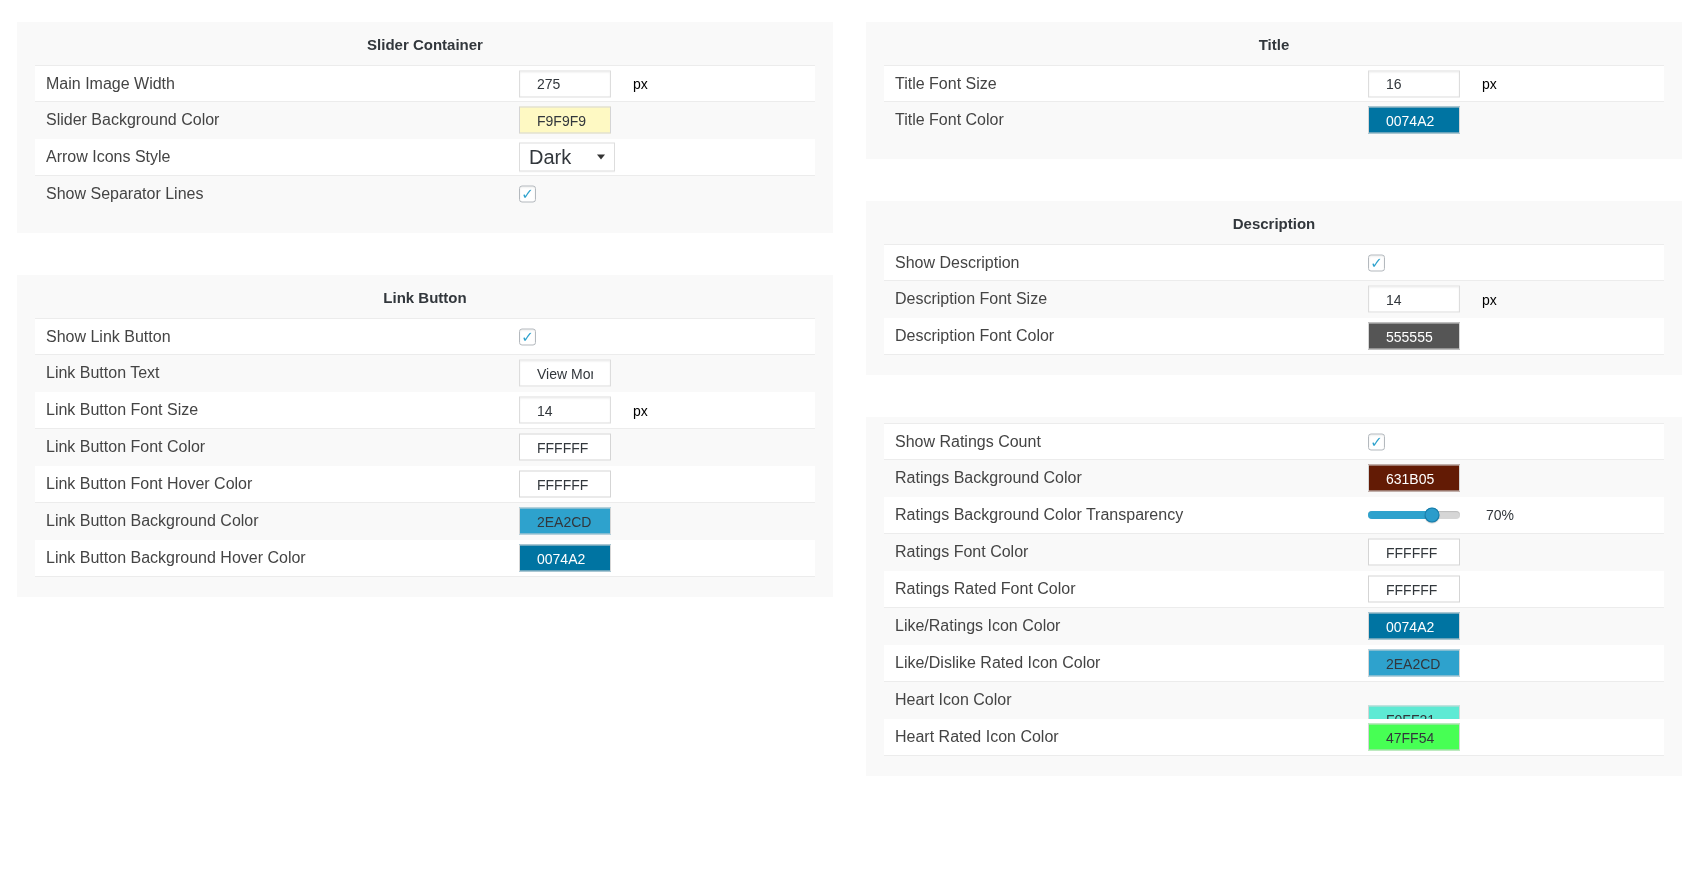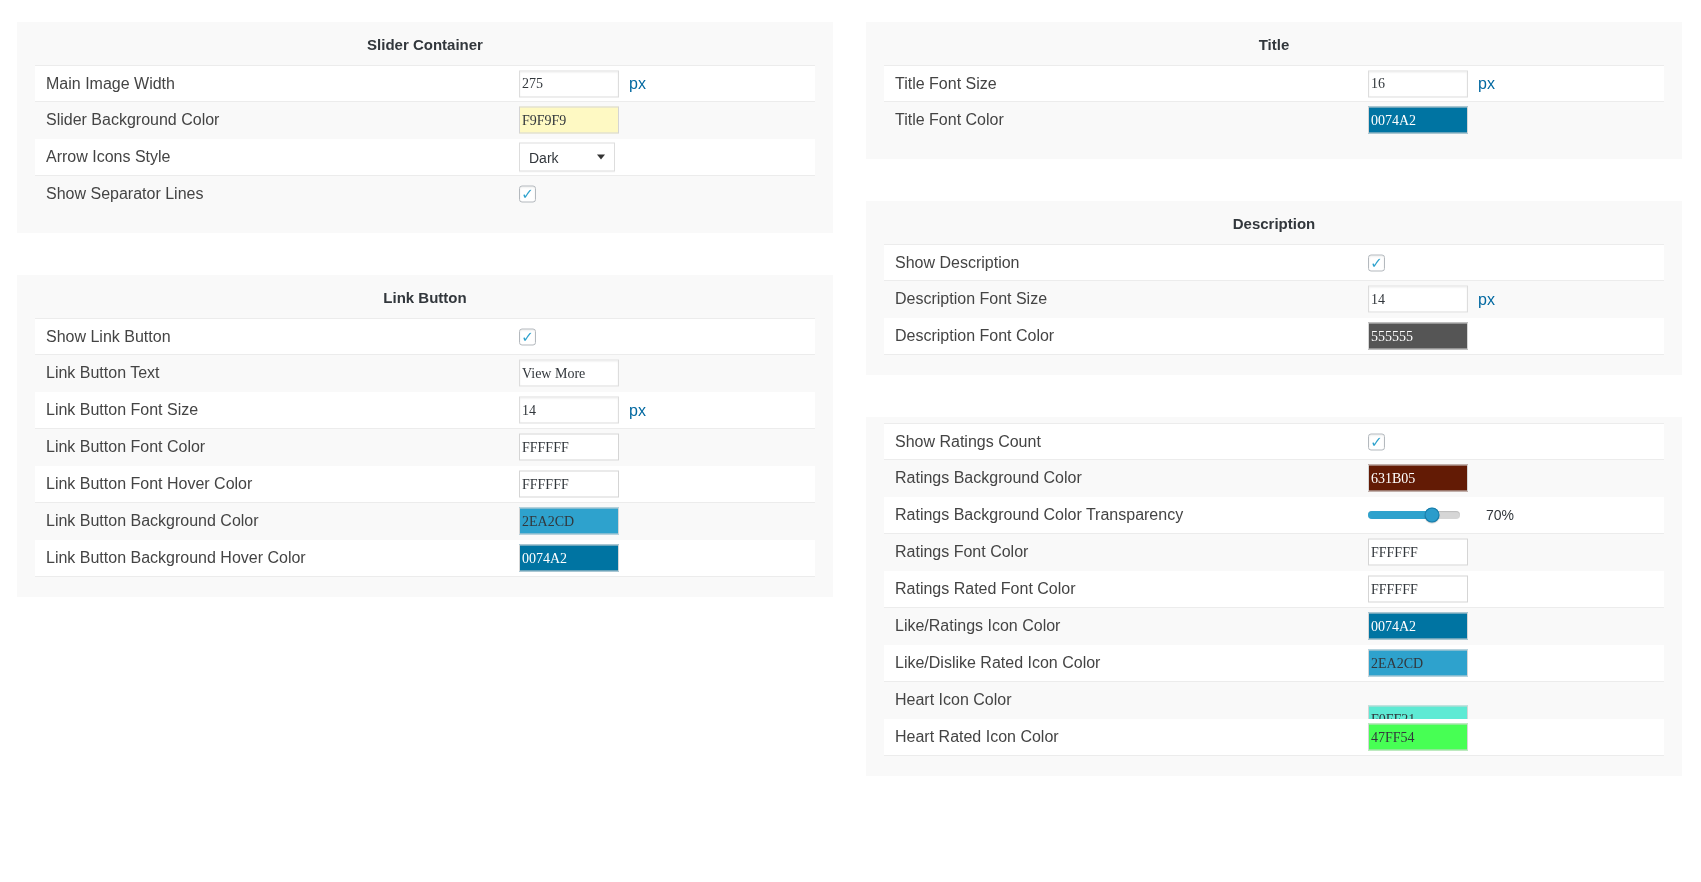--- a/index.html
+++ b/index.html
@@ -48,47 +48,47 @@
   .ctrl {
     position: absolute;
     left: 484px;
     top: 50%;
     transform: translateY(-50%);
     display: flex;
     align-items: center;
     white-space: nowrap;
   }
   .ti {
-    width: 100px;
+    width: 92px;
     height: 27px;
     border: 1px solid #ddd;
     background: #fff;
     color: #32373c;
-    font-family: Liberation Serif, serif;
+    font-family: Liberation Sans, sans-serif;
     font-size: 14px;
-    padding: 0 2px;
+    padding: 0 17px;
     box-shadow: inset 0 1px 2px rgba(0,0,0,.07);
     outline: none;
   }
   .ti.swatch { box-shadow: none; border: 1px solid #d5d5d5; }
-  .suffix { margin-left: 10px; font-size: 16px; color: #0369a1; }
+  .suffix { margin-left: 22px; font-size: 14px; color: #000000; }
 
   .sel {
     width: 96px;
     height: 29px;
     border: 1px solid #ddd;
     background: #fff;
     display: inline-flex;
     align-items: center;
     justify-content: space-between;
     padding: 0 9px;
     cursor: pointer;
     box-shadow: 0 1px 0 rgba(0,0,0,.03);
   }
-  .sel-val { font-size: 14px; color: #32373c; }
+  .sel-val { font-size: 20px; color: #32373c; }
   .tri {
     width: 0; height: 0;
     border-left: 4px solid transparent;
     border-right: 4px solid transparent;
     border-top: 5px solid #333;
   }
 
   .cb {
     width: 17px; height: 17px;
     border: 1px solid #b4b9be;

